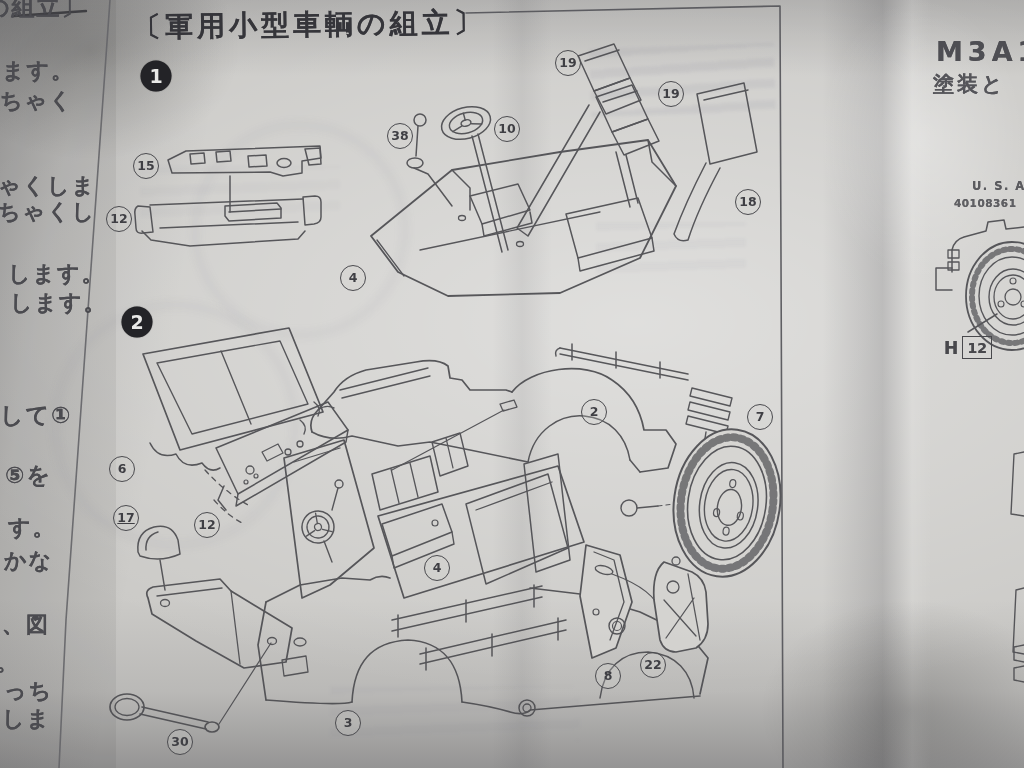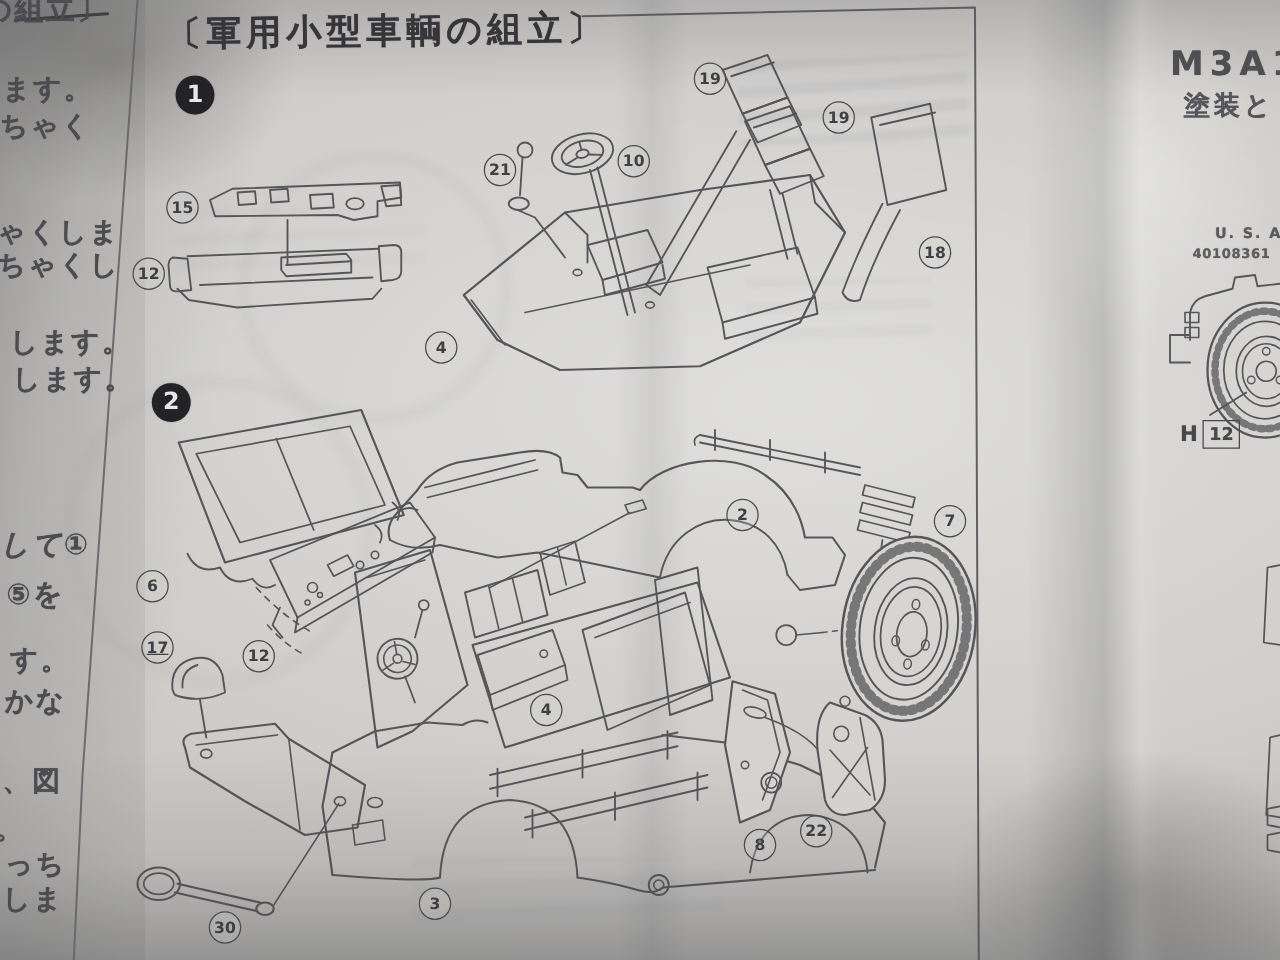--- a/index.html
+++ b/index.html
@@ -31,21 +31,21 @@
   .panel-title{font-size:28px;font-weight:600;letter-spacing:4px;color:#35353a;transform:rotate(-0.8deg);}
   .frag{font-weight:600;letter-spacing:2px;color:#4b4b50;}
   .callout{position:absolute;width:24px;height:24px;border:1.6px solid #4b4b4f;border-radius:50%;
     display:flex;align-items:center;justify-content:center;
     font-size:12.5px;font-weight:600;line-height:1;color:#3f3f44;
     transform:translate(-50%,-50%);background:rgba(213,212,209,.25);}
   .step-marker{position:absolute;width:31px;height:31px;background:#232327;color:#e9e9e7;border-radius:50%;
     display:flex;align-items:center;justify-content:center;font-size:19px;font-weight:700;line-height:1;
     transform:translate(-50%,-50%);box-shadow:0 0 1px rgba(0,0,0,.5);}
   .rc-head1{left:936px;top:36px;font-size:27px;font-weight:700;letter-spacing:5px;color:#4e4e53;}
-  .rc-head2{left:933px;top:70px;font-size:21px;font-weight:700;letter-spacing:3px;color:#55555a;margin-left:14px;}
+  .rc-head2{left:933px;top:70px;font-size:21px;font-weight:700;letter-spacing:3px;color:#55555a;}
   .rc-small1{left:972px;top:179px;font-size:11.5px;font-weight:600;letter-spacing:1.5px;color:#5b5b5f;}
   .rc-small2{left:954px;top:197px;font-size:10.5px;font-weight:600;letter-spacing:.5px;color:#5f5f63;}
   .wheel-label{left:944px;top:336px;font-size:17px;font-weight:700;color:#48484c;display:flex;align-items:center;gap:4px;}
   .wheel-label .boxed{display:inline-flex;align-items:center;justify-content:center;
     min-width:24px;height:21px;border:1.6px solid #48484c;font-size:14px;padding:0 2px;}
   .ghost{position:absolute;filter:blur(1.8px);pointer-events:none;
     background:repeating-linear-gradient(178deg, rgba(100,100,125,.15) 0 9px, rgba(0,0,0,0) 9px 21px);}
   .ghost-ring{position:absolute;border-radius:50%;border:10px solid rgba(110,110,135,.05);filter:blur(3px);pointer-events:none;}
 </style>
 </head>
@@ -309,21 +309,21 @@
   </svg>
 
   <div class="ink-text panel-title" style="left:133px;top:6px;">〔軍用小型車輌の組立〕</div>
 
   <div id="overlay-layer">
       <div class="step-marker" style="left: 156px; top: 76px;">1</div>
       <div class="step-marker" style="left: 137px; top: 322px;">2</div>
       <div class="callout" style="left: 146px; top: 166px;">15</div>
       <div class="callout" style="left: 119px; top: 219px;">12</div>
       <div class="callout" style="left: 353px; top: 278px;">4</div>
-      <div class="callout" style="left: 400px; top: 136px;">21</div>
+      <div class="callout" style="left: 400px; top: 136px;">38</div>
       <div class="callout" style="left: 507px; top: 129px;">10</div>
       <div class="callout" style="left: 568px; top: 63px;">19</div>
       <div class="callout" style="left: 671px; top: 94px;">19</div>
       <div class="callout" style="left: 748px; top: 202px; text-align: center;">18</div>
       <div class="callout" style="left: 122px; top: 469px;">6</div>
       <div class="callout" style="left: 126px; top: 518px; text-decoration: underline;">17</div>
       <div class="callout" style="left: 207px; top: 525px;">12</div>
       <div class="callout" style="left: 594px; top: 412px;">2</div>
       <div class="callout" style="left: 760px; top: 417px;">7</div>
       <div class="callout" style="left: 437px; top: 568px;">4</div>
@@ -331,21 +331,21 @@
       <div class="callout" style="left: 653px; top: 665px;">22</div>
       <div class="callout" style="left: 348px; top: 723px;">3</div>
       <div class="callout" style="left: 180px; top: 742px;">30</div>
       <div class="ink-text frag" style="left: -14px; top: -8px; font-size: 23px; position: absolute;">の組立〕</div>
       <div class="ink-text frag" style="left: 2px; top: 56px; font-size: 22px; position: absolute; text-align: right;">ます。</div>
       <div class="ink-text frag" style="left: 0px; top: 86px; font-size: 22px; position: absolute;">ちゃく</div>
       <div class="ink-text frag" style="left: -2px; top: 171px; font-size: 22px; position: absolute;">ゃくしま</div>
       <div class="ink-text frag" style="left: -2px; top: 197px; font-size: 22px; position: absolute;">ちゃくし</div>
       <div class="ink-text frag" style="left: 8px; top: 259px; font-size: 22px; position: absolute;">します。</div>
       <div class="ink-text frag" style="left: 10px; top: 288px; font-size: 22px; position: absolute;">します。</div>
-      <div class="ink-text frag" style="left: 0px; top: 420px; font-size: 23px; position: absolute; font-style: italic;">して①</div>
+      <div class="ink-text frag" style="left: 0px; top: 400px; font-size: 23px; position: absolute;">して①</div>
       <div class="ink-text frag" style="left: 5px; top: 460px; font-size: 23px; position: absolute;">⑤を</div>
       <div class="ink-text frag" style="left: 8px; top: 513px; font-size: 22px; position: absolute;">す。</div>
       <div class="ink-text frag" style="left: 4px; top: 546px; font-size: 22px; position: absolute;">かな</div>
       <div class="ink-text frag" style="left: 2px; top: 610px; font-size: 22px; position: absolute;">、図</div>
       <div class="ink-text frag" style="left: -4px; top: 648px; font-size: 22px; position: absolute;">。</div>
       <div class="ink-text frag" style="left: 4px; top: 676px; font-size: 22px; position: absolute;">っち</div>
       <div class="ink-text frag" style="left: 2px; top: 704px; font-size: 22px; position: absolute;">しま</div>
     </div>
 
   <div class="ink-text rc-head1">M3A1</div>

